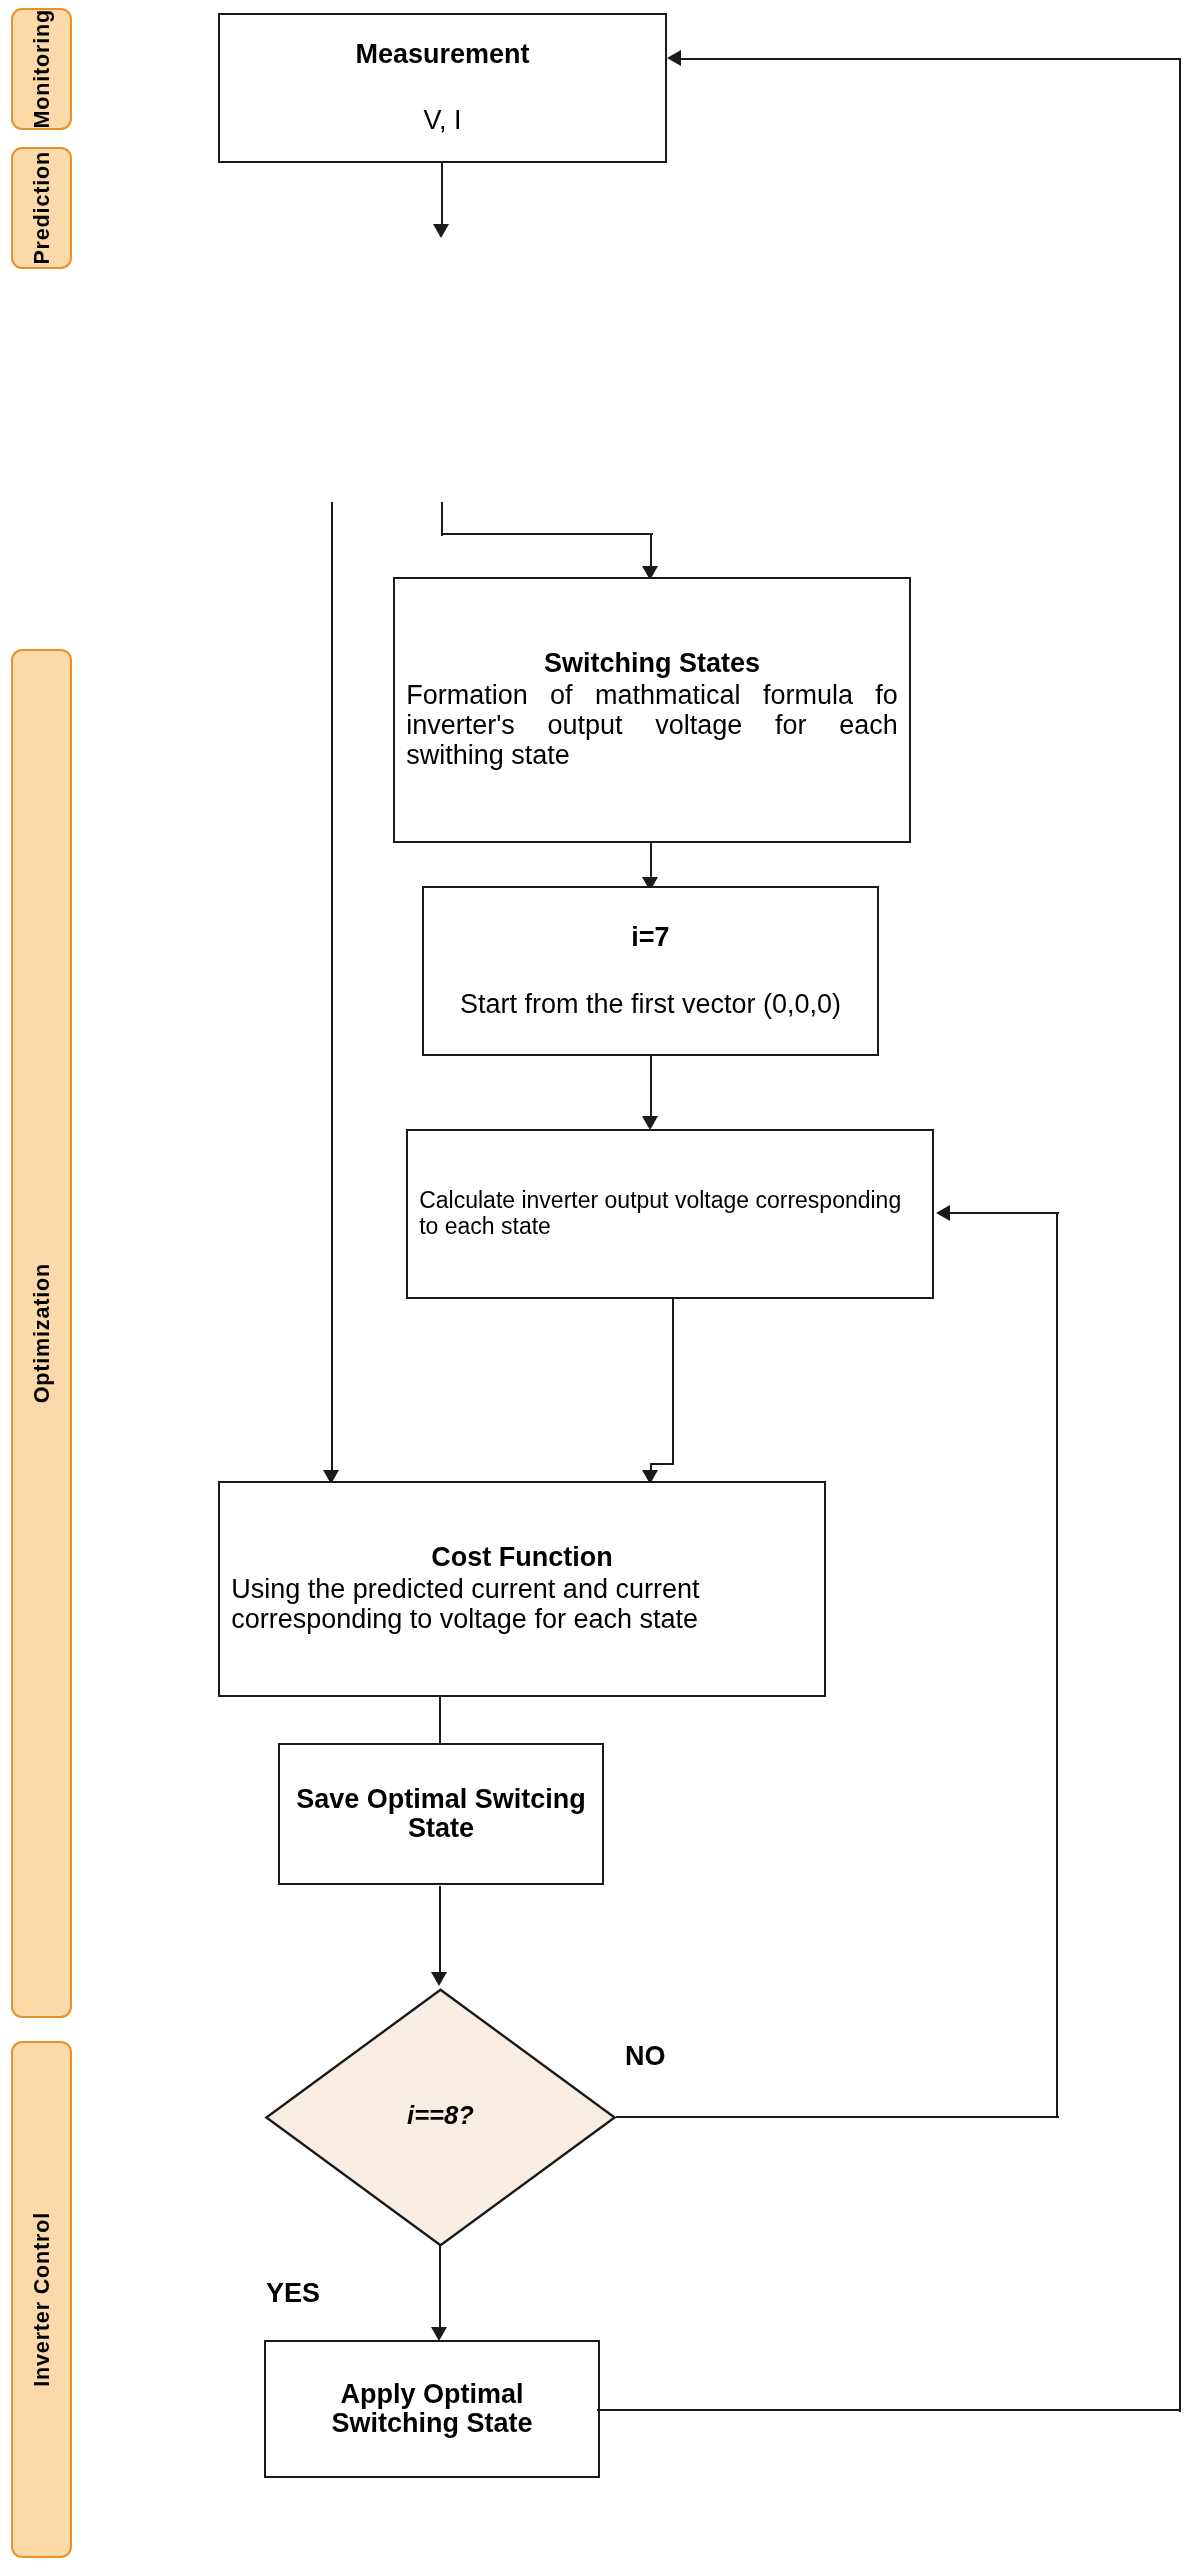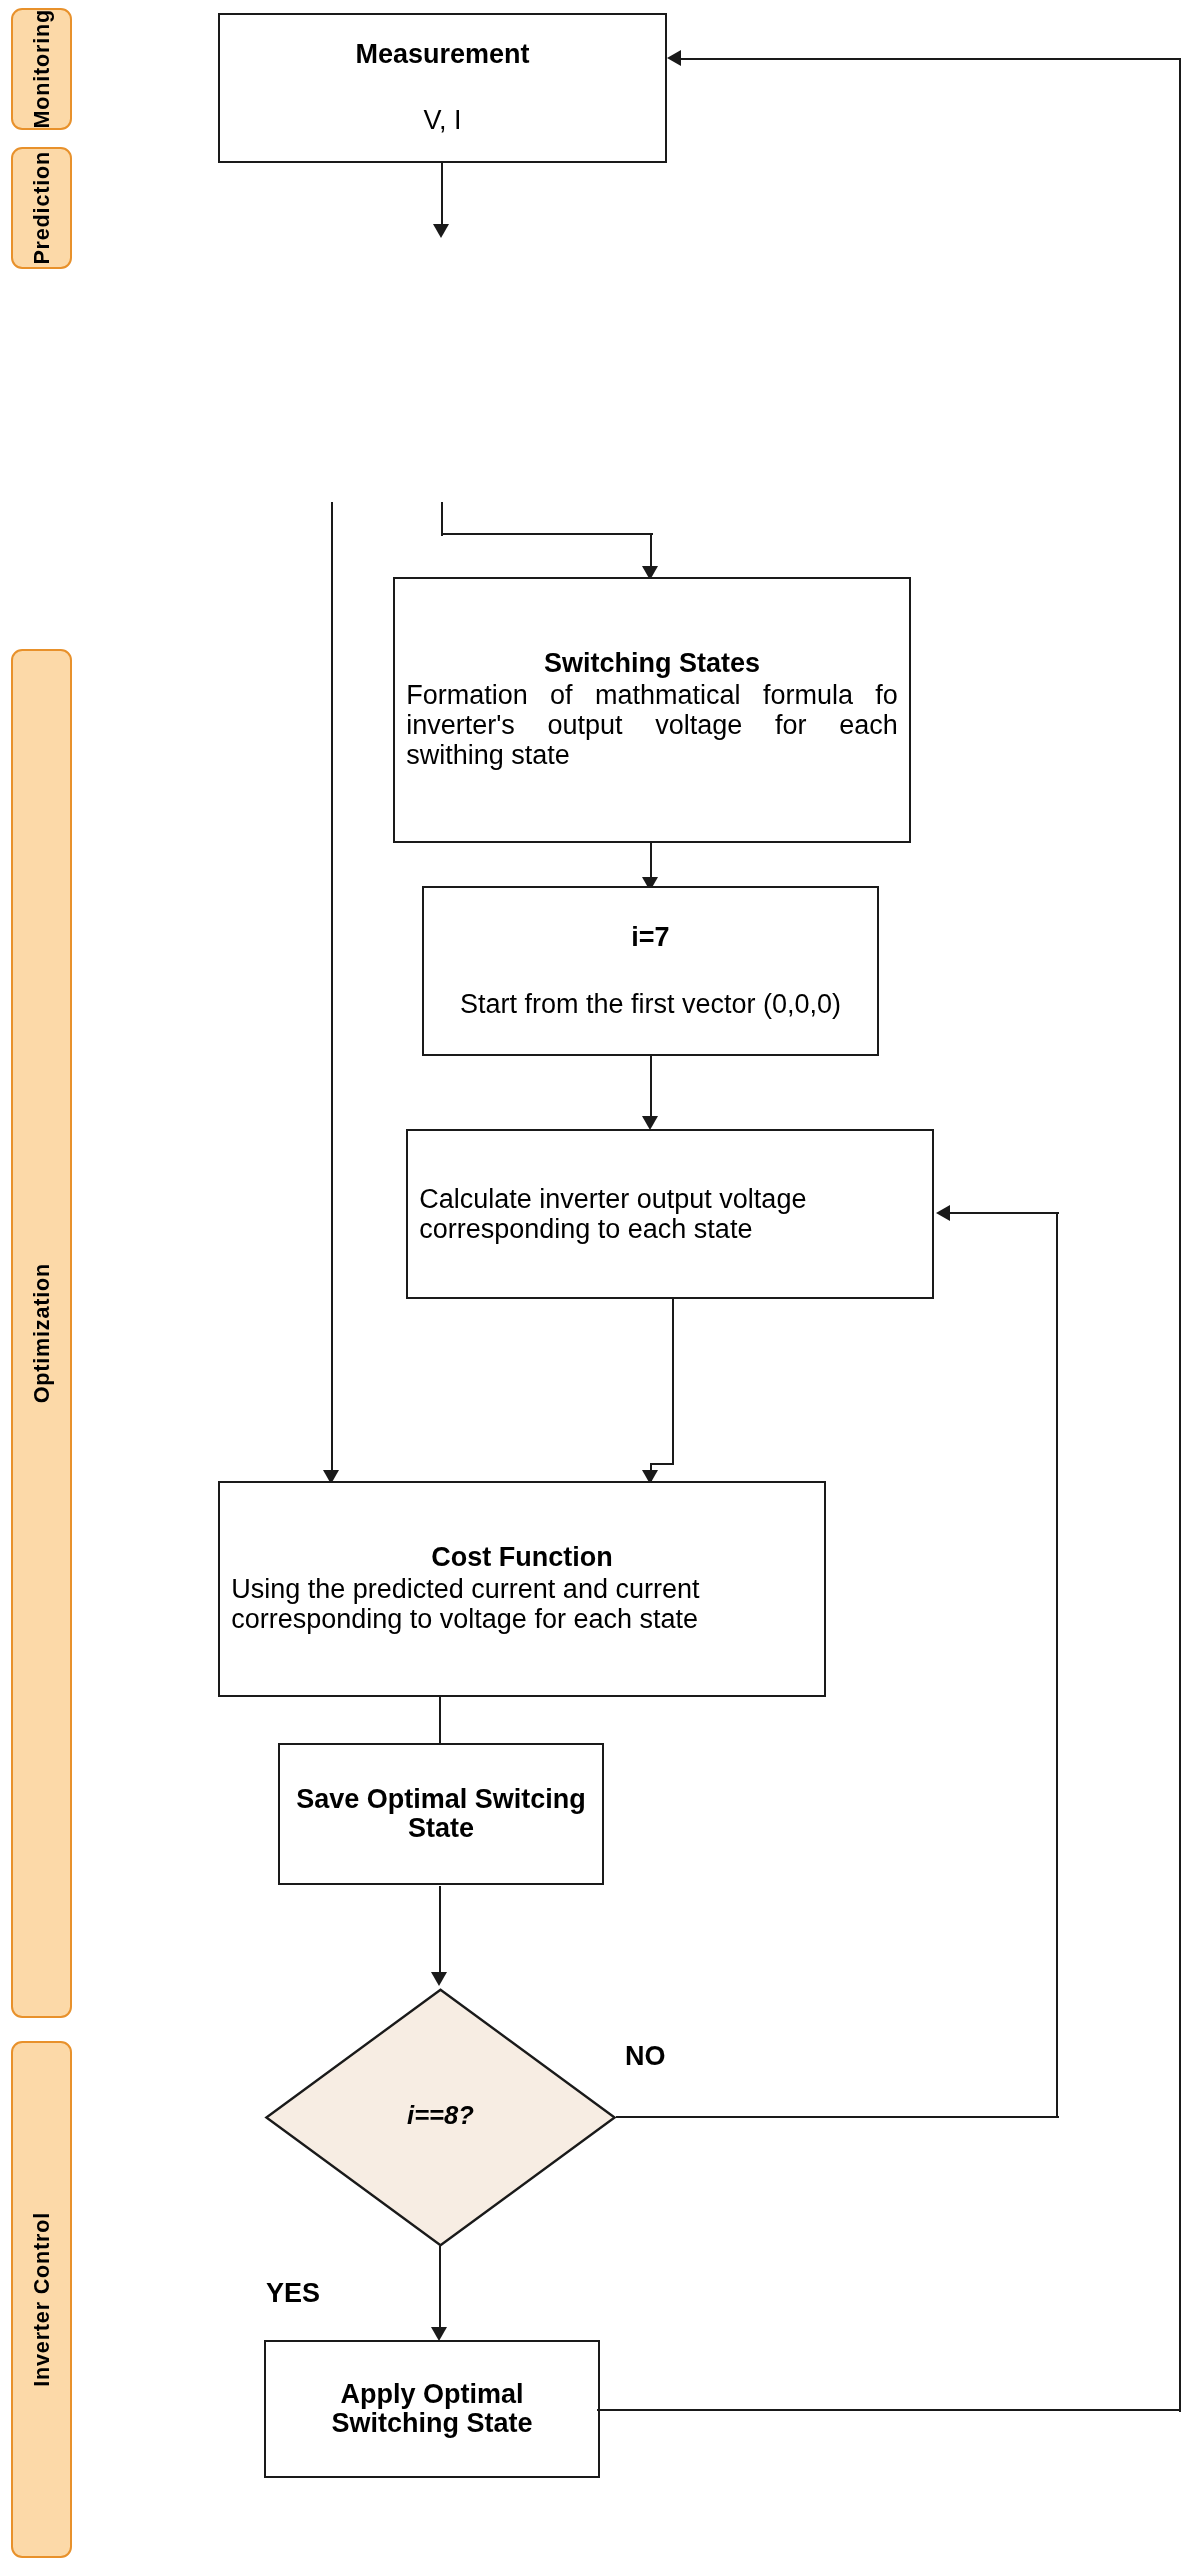--- a/index.html
+++ b/index.html
@@ -135,21 +135,21 @@
 
   <div class="node centerall" style="left:422px; top:886px; width:457px; height:170px; padding:3.2px 11.2px;">
     <div class="title" style="font-size:27px; margin-bottom:1.6px;">i=7</div>
     <div class="body center" style="font-size:27px;">Start from the first vector (0,0,0)</div>
   </div>
 
   <div class="ln lnv" style="left:650px; top:1056px; height:66px;"></div>
   <div class="arrow down" style="left:642px; top:1116px;"></div>
 
   <div class="node" style="left:406px; top:1129px; width:528px; height:170px; padding:3.2px 11.2px;">
-    <div class="body" style="font-size:27px;">Calculate inverter output voltage corresponding to each state</div>
+    <div class="body" style="font-size:23px;">Calculate inverter output voltage corresponding to each state</div>
   </div>
 
   <div class="ln lnv" style="left:672px; top:1299px; height:166px;"></div>
   <div class="ln lnh" style="left:650px; top:1463px; width:24px;"></div>
   <div class="ln lnv" style="left:650px; top:1463px; height:17.6px;"></div>
   <div class="arrow down" style="left:642px; top:1470px;"></div>
 
   <div class="node" style="left:218px; top:1481px; width:608px; height:216px; padding:3.2px 11.2px;">
     <div class="title" style="font-size:27px; margin-bottom:1.6px;">Cost Function</div>
     <div class="body" style="font-size:27px;">Using the predicted current and current corresponding to voltage for each state</div>

